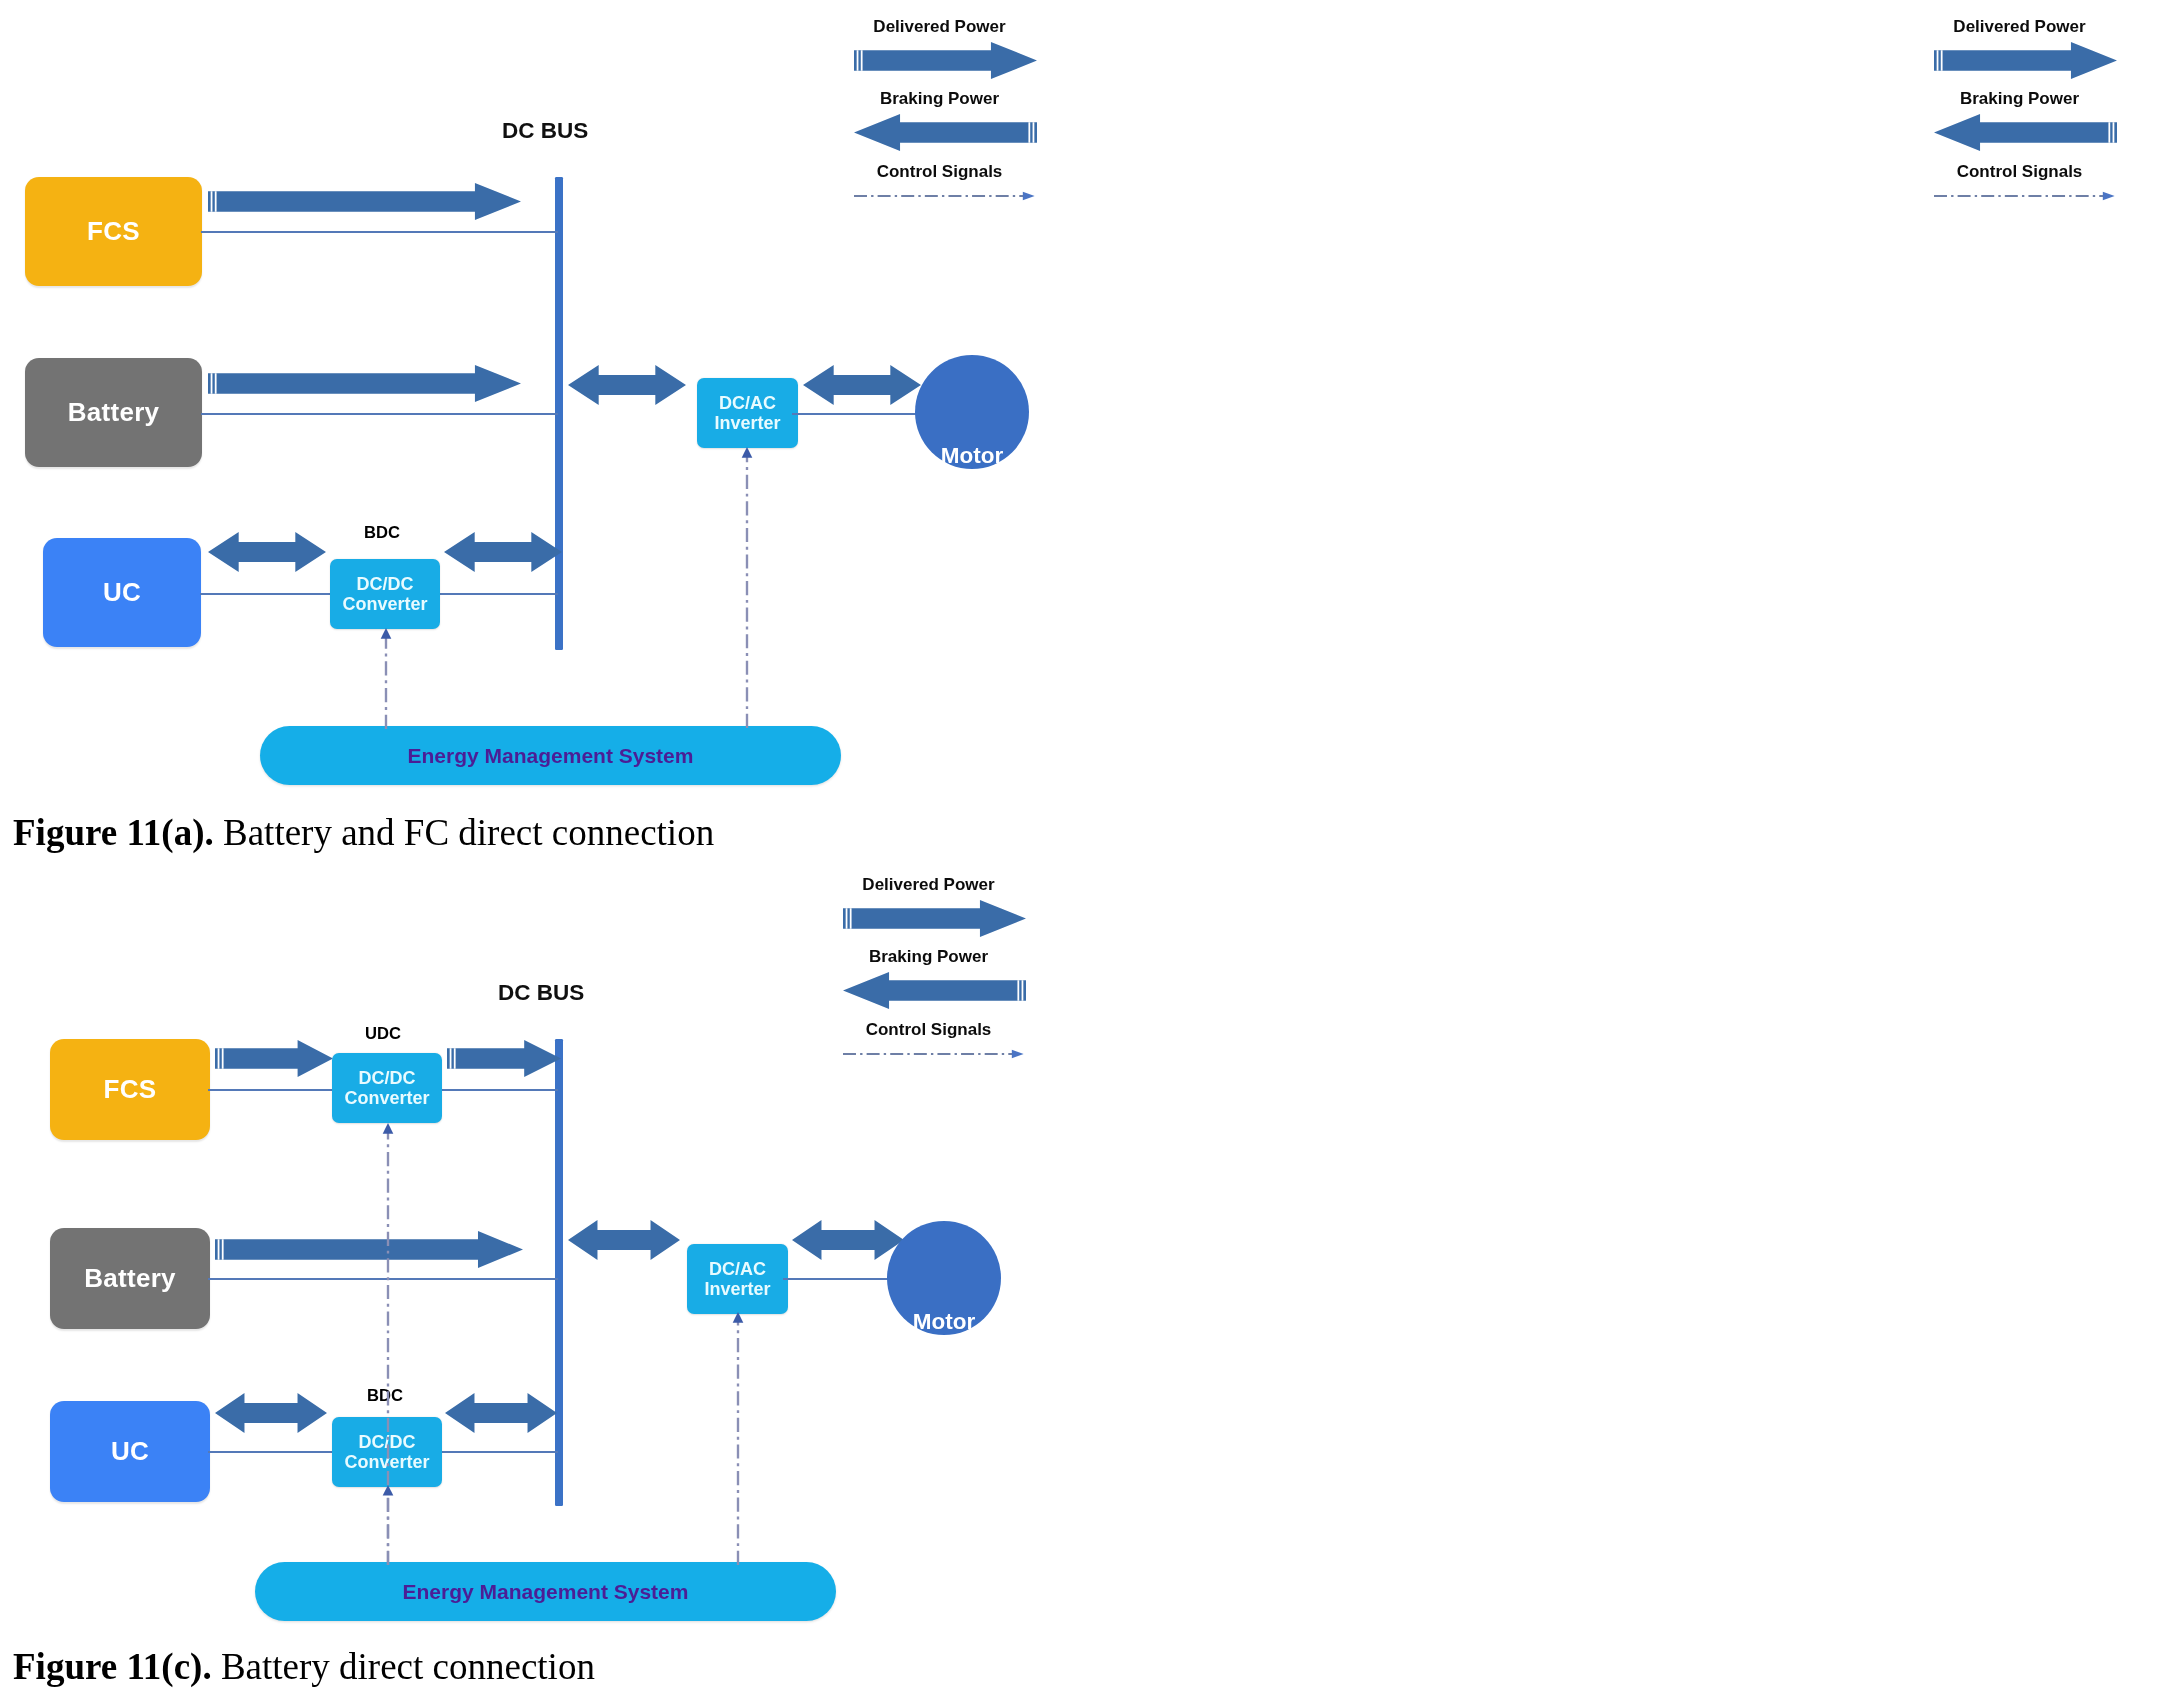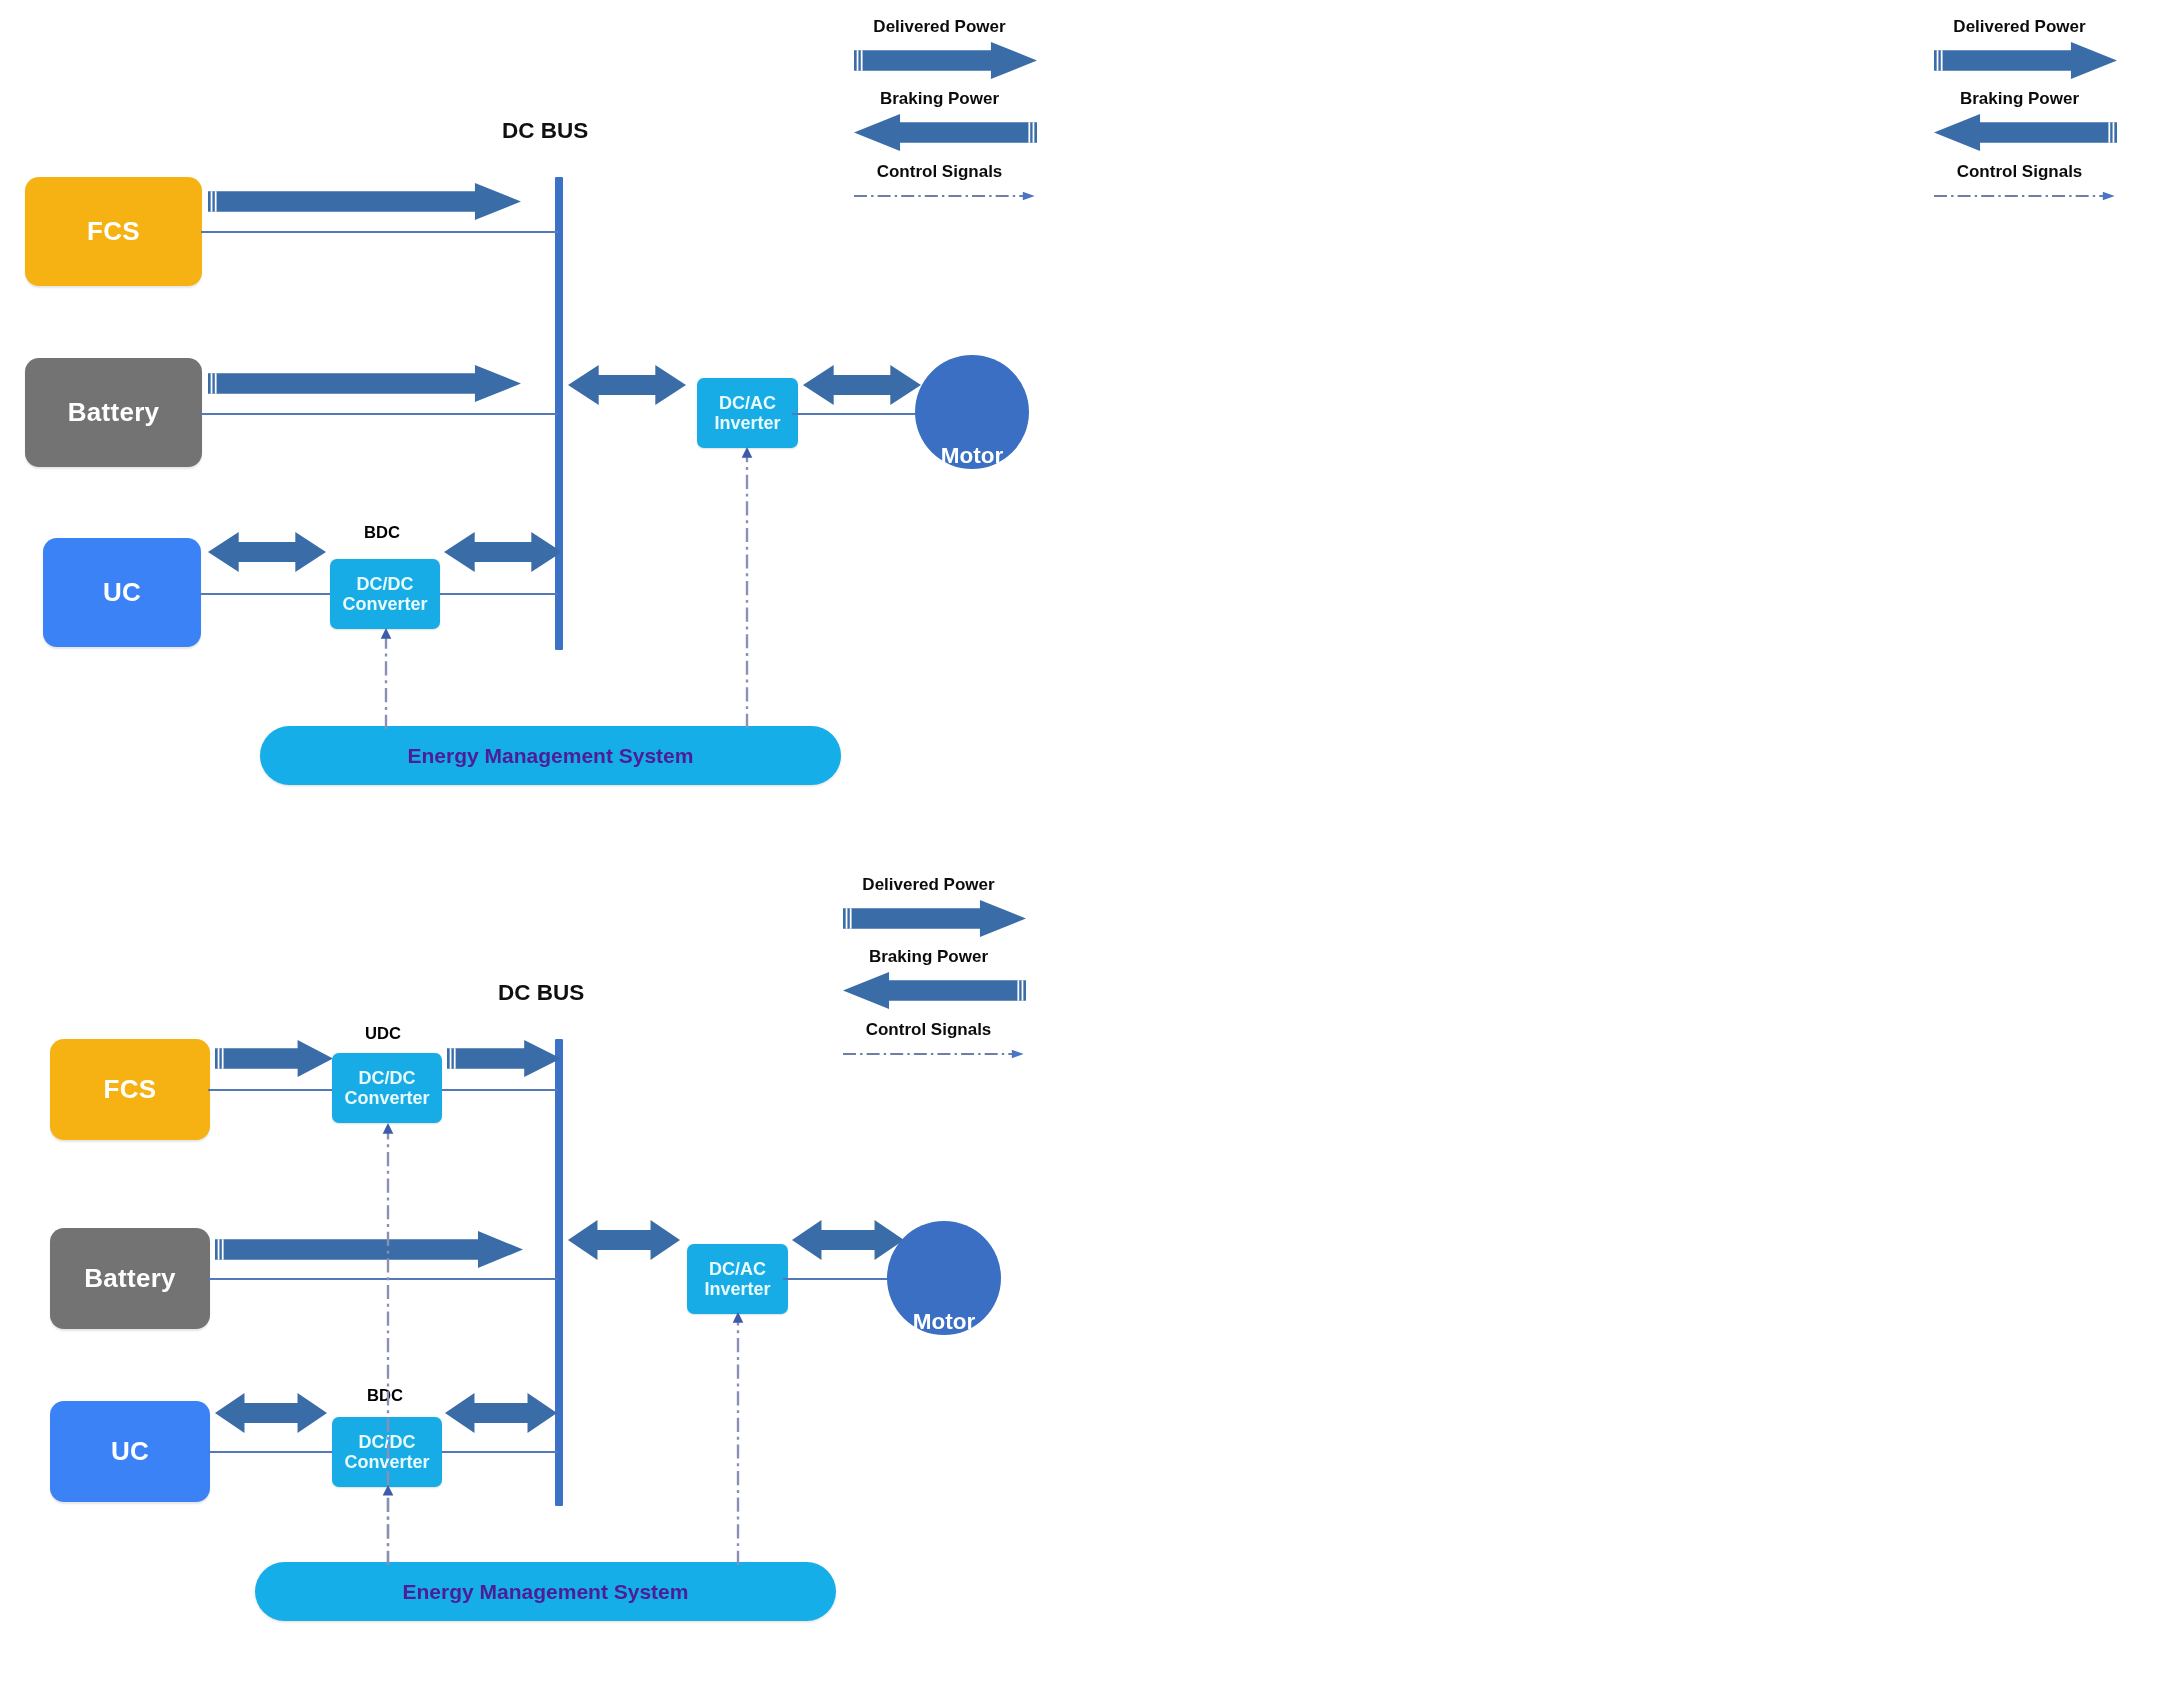--- a/index.html
+++ b/index.html
@@ -183,20 +183,23 @@
       <path d="M13,18 L22,0 L31,18 Z" fill="#3C5BA8"></path>
     </svg>
   </div>
   <div class="ctrl" style="left:734px;top:447px;width:26px;height:281px;">
     <svg viewBox="0 0 44 476" preserveAspectRatio="none">
       <path d="M22,476 L22,14" stroke="#8A8FB5" stroke-width="4" fill="none" stroke-dasharray="24 8 5 8"></path>
       <path d="M13,18 L22,0 L31,18 Z" fill="#3C5BA8"></path>
     </svg>
   </div>
 
+  <div class="caption" style="left:13px;top:811px;font-size:37px;">
+    <b>Figure 11(a).</b><span> Battery and FC direct connection</span>
+  </div>
 </div>
 
 <div class="panel" style="left:1082px;top:0;width:1079px;height:828px;">
 
   <div class="legend" style="left:837px;top:16.6px;width:225px;height:195px;">
     <div class="lgtext" style="left:0;top:0;width:201px;font-size:17px;">Delivered Power</div>
     <div class="arrow" style="left:15px;top:25px;width:183px;height:37px;">
       <svg viewBox="0 0 310 62" preserveAspectRatio="none">
         <path d="M0,14 L232,14 L232,0 L310,31 L232,62 L232,48 L0,48 Z" fill="#3A6CA8"></path>
         <path d="M6,14 L6,48 M13,14 L13,48" stroke="#ffffff" stroke-width="3"></path>
@@ -339,14 +342,17 @@
       <path d="M13,18 L22,0 L31,18 Z" fill="#3C5BA8"></path>
     </svg>
   </div>
   <div class="ctrl" style="left:725px;top:449px;width:26px;height:253px;">
     <svg viewBox="0 0 44 428" preserveAspectRatio="none">
       <path d="M22,428 L22,14" stroke="#8A8FB5" stroke-width="4" fill="none" stroke-dasharray="24 8 5 8"></path>
       <path d="M13,18 L22,0 L31,18 Z" fill="#3C5BA8"></path>
     </svg>
   </div>
 
+  <div class="caption" style="left:13px;top:782px;font-size:37px;">
+    <b>Figure 11(c).</b><span> Battery direct connection</span>
+  </div>
 </div>
 
 
 </body></html>

